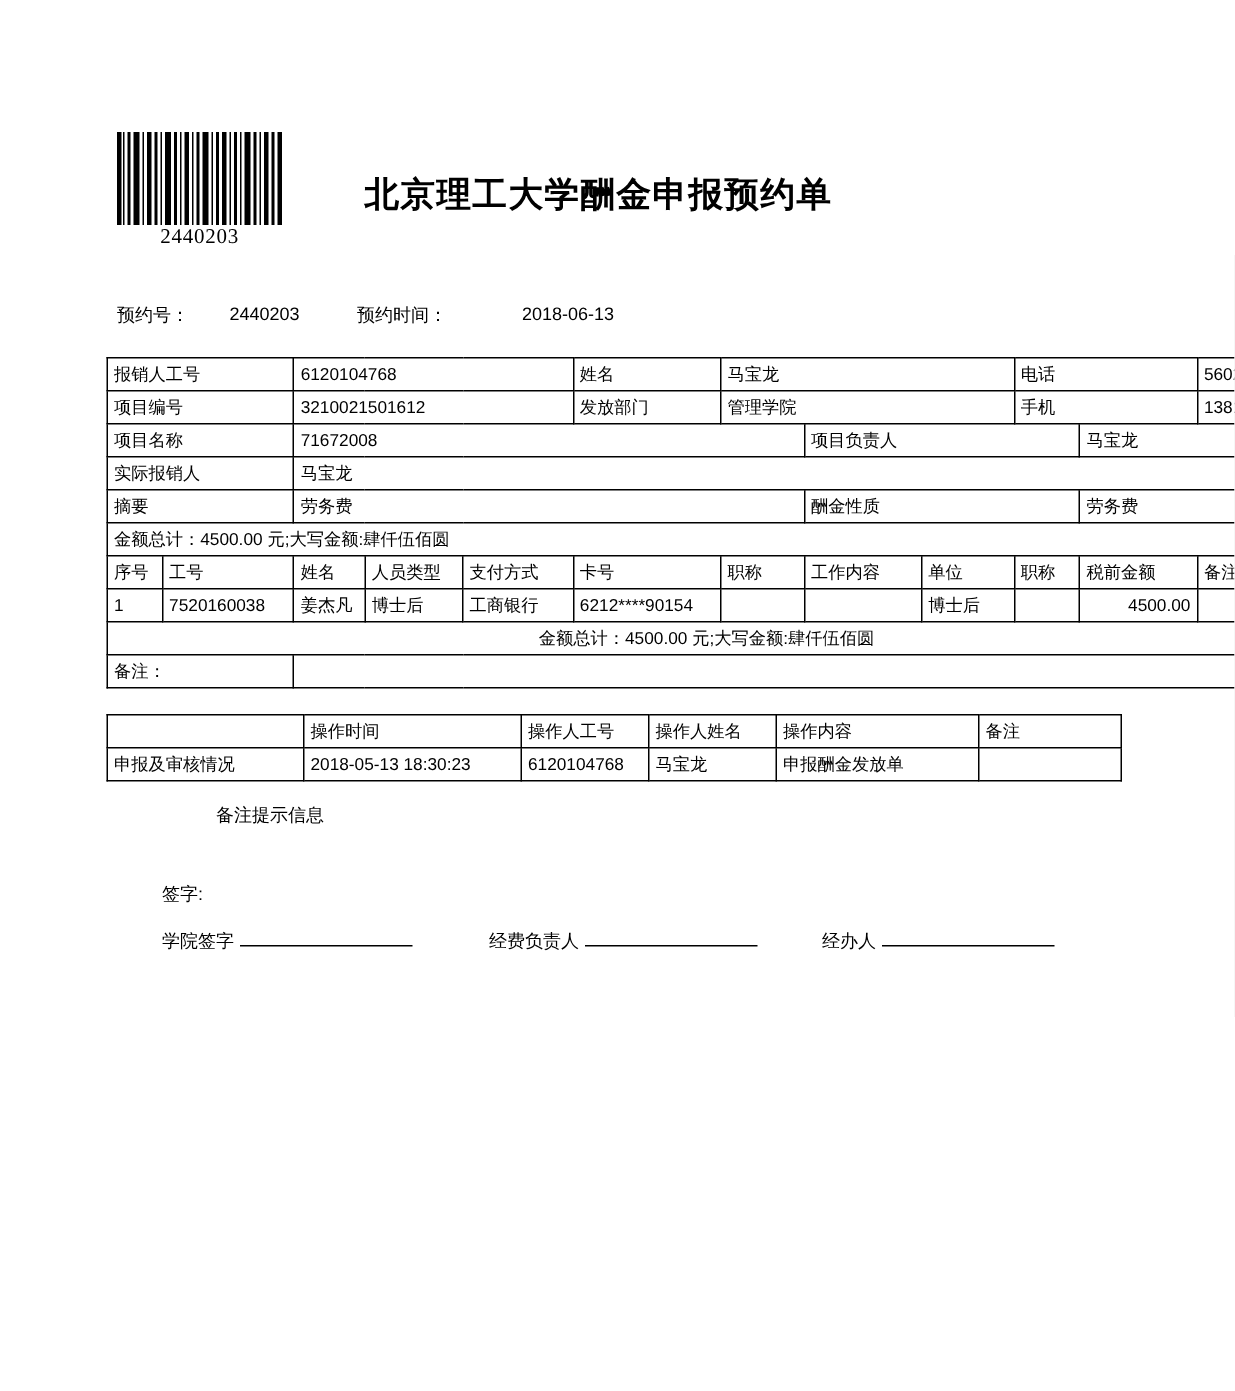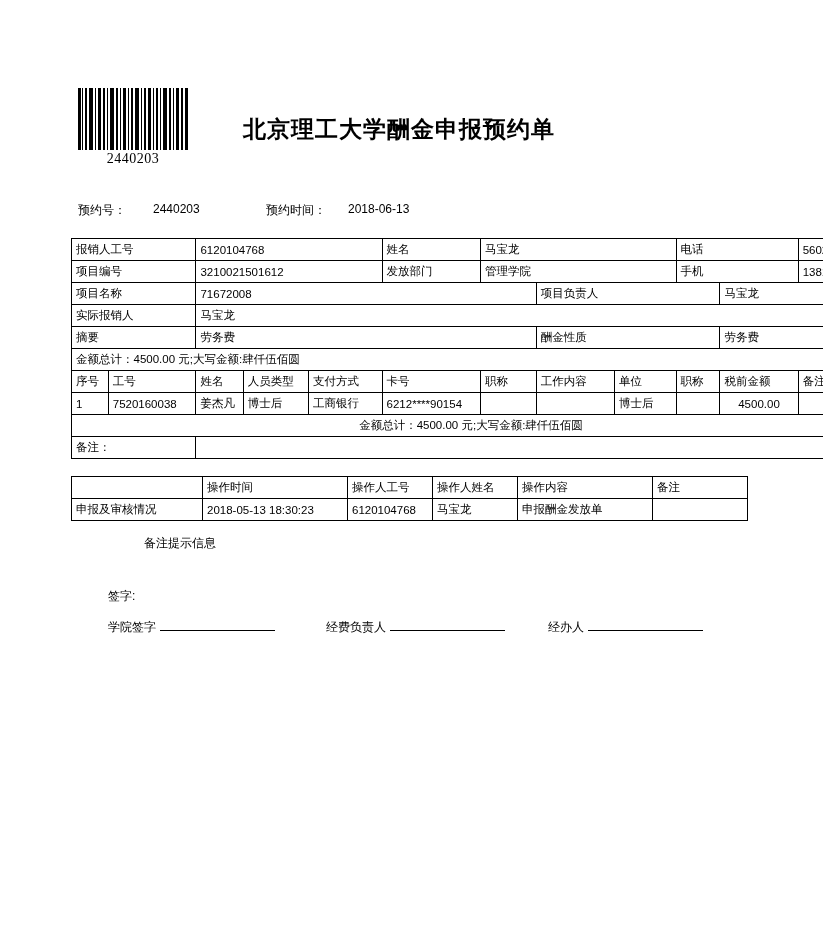--- a/index.html
+++ b/index.html
@@ -72,21 +72,21 @@
     left: 78px;
     top: 202px;
     width: 670px;
     font-size: 12px;
     color: #000;
   }
   .meta-label { position: absolute; }
   .meta-value { position: absolute; }
   .m1 { left: 0; }
   .m2 { left: 75px; }
-  .m3 { left: 188px; text-align: center; }
+  .m3 { left: 160px; text-align: center; }
   .m4 { left: 270px; }
 
   
   table.grid {
     position: absolute;
     border-collapse: collapse;
     font-size: 11.5px;
     color: #000;
     table-layout: fixed;
   }
@@ -280,21 +280,21 @@
         <td class="pad-l">1</td>
         <td class="pad-l">7520160038</td>
         <td class="pad-l">姜杰凡</td>
         <td class="pad-l">博士后</td>
         <td class="pad-l">工商银行</td>
         <td class="pad-l">6212****90154</td>
         <td class="pad-l"></td>
         <td class="pad-l"></td>
         <td class="pad-l">博士后</td>
         <td class="pad-l"></td>
-        <td style="text-align:center">4500.00</td>
+        <td style="text-align:right">4500.00</td>
         <td class="pad-l"></td>
       </tr>
 
       <tr>
         <td colspan="12" class="center">金额总计：4500.00 元;大写金额:肆仟伍佰圆</td>
       </tr>
 
       <tr>
         <td colspan="2" class="pad-l">备注：</td>
         <td colspan="10" class="pad-l"></td>

